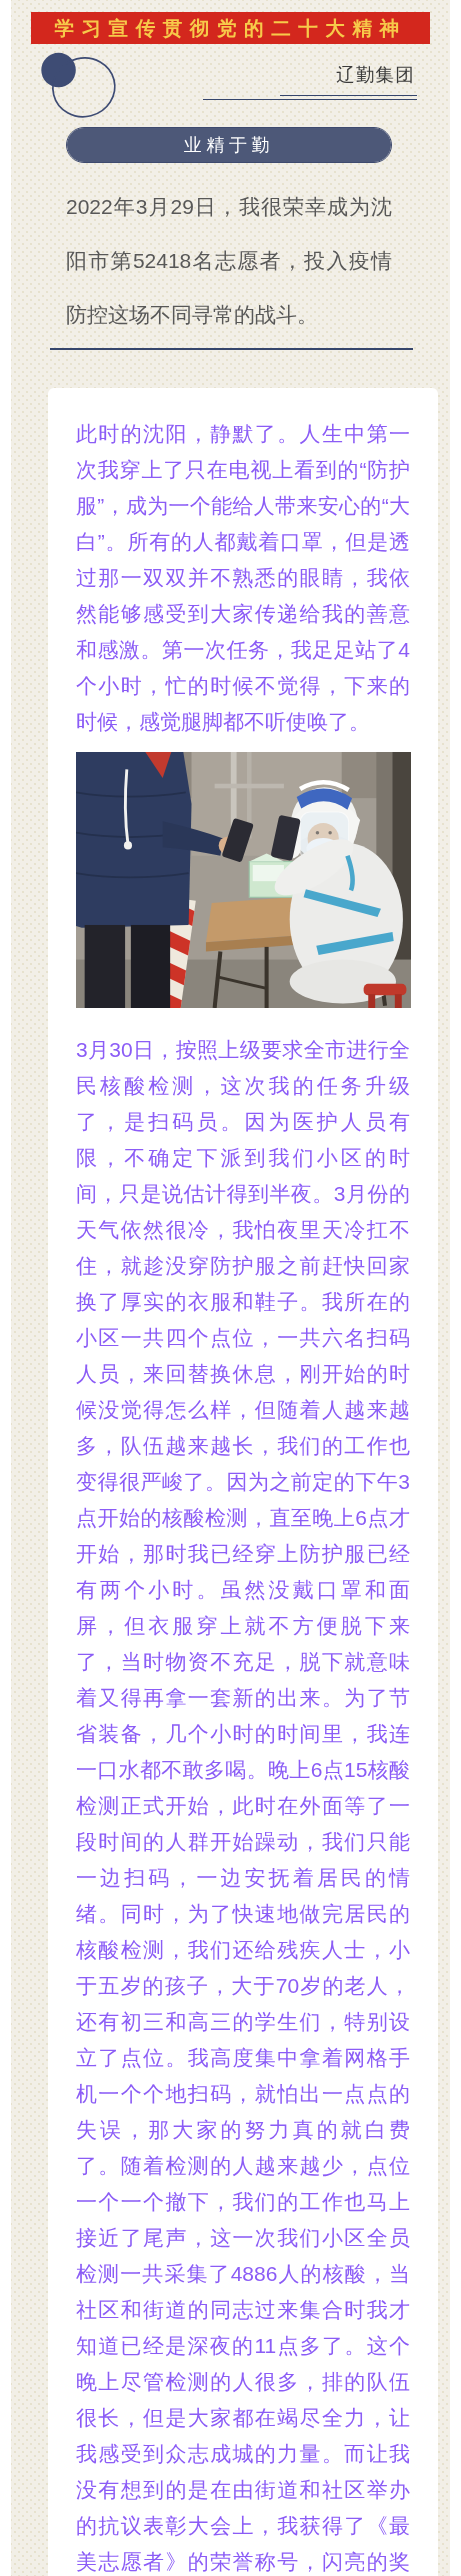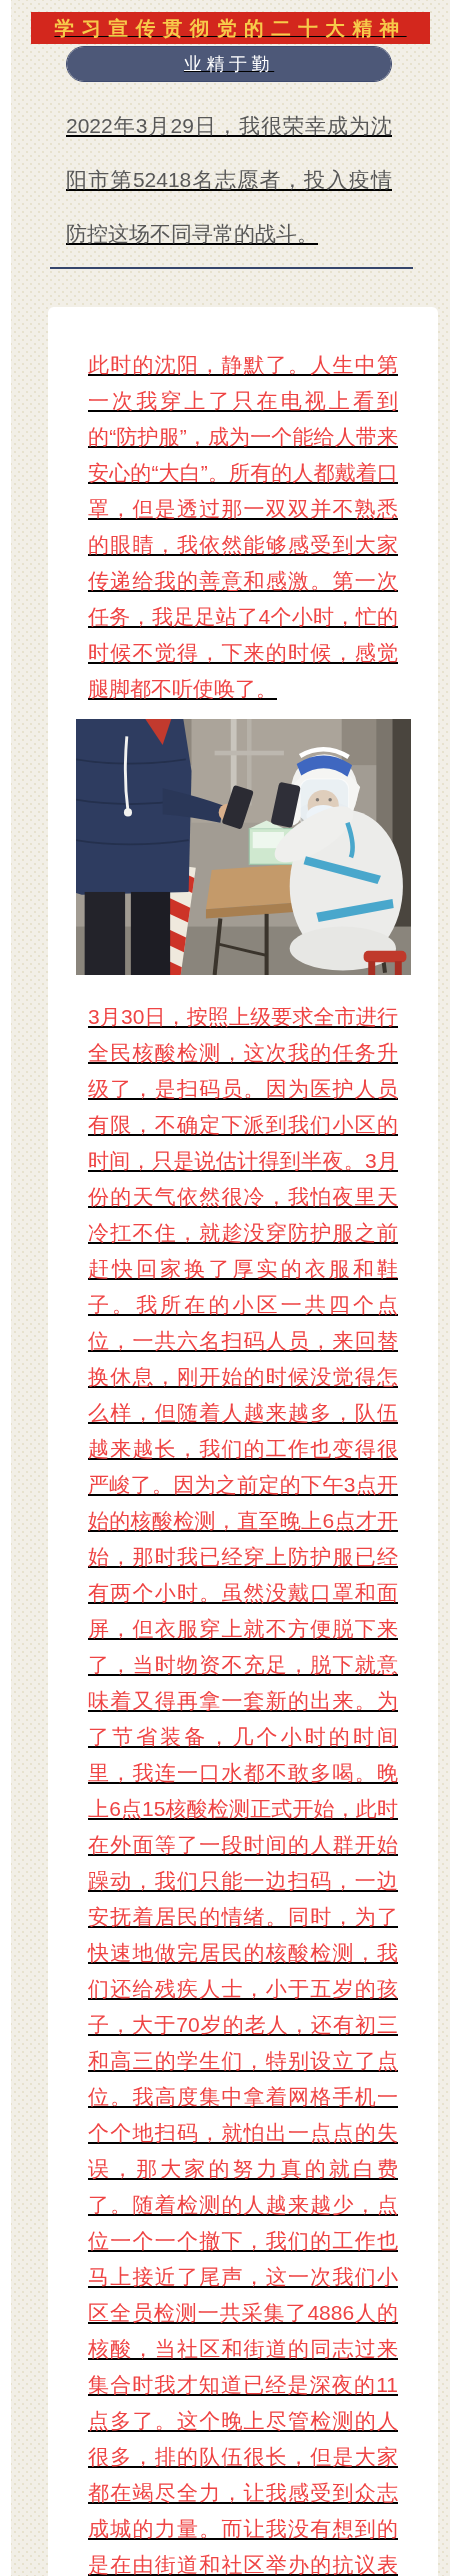--- a/index.html
+++ b/index.html
@@ -8,21 +8,20 @@
     width:439px;height:2576px;
     margin:0 auto;
     overflow:hidden;
     background-color:#f2efe7;
     background-image:
       radial-gradient(#e6e0cc 0.7px, transparent 0.8px),
       radial-gradient(#e6e0cc 0.7px, transparent 0.8px);
     background-size:8px 8px;
     background-position:0 0,4px 4px;
     font-family:"Liberation Sans","DejaVu Sans",sans-serif;
-    text-decoration:underline;
   }
   .banner{
     margin:11.5px 20px 0 20px;
     height:32px;
     background:#d3271d;
     color:#f7ca4a;
     font-size:19.6px;
     font-weight:bold;
     letter-spacing:7.5px;
     text-align:center;
@@ -66,36 +65,45 @@
   .divider{margin:5.8px 37px 0 39px;height:1.7px;background:#35456b;}
   .card{
     margin:38px 35px 0 37px;
     width:390px;
     box-sizing:border-box;
     background:#ffffff;
     border-radius:5.8px;
     padding:28px;
   }
   .card p{
-    margin:12px;
-    font-size:21px;line-height:36px;color:#ef4444;
+    margin:0;
+    font-size:21px;line-height:36px;color:#8b5cf6;
     text-align:justify;
   }
   .card p + figure{margin-top:12.7px;}
   figure{margin:0;}
   .photo{width:335px;display:block;}
   .photo-1{height:256px;margin-bottom:24px;}
 </style>
 </head>
 <body>
 
 <div class="page">
 
   <div class="banner">学习宣传贯彻党的二十大精神</div>
 
+  <div class="header-row">
+    <svg class="logo" viewBox="0 0 160 150">
+      <circle cx="34" cy="36" r="30" fill="#3e4c74"></circle>
+      <ellipse cx="78" cy="66" rx="54" ry="51" fill="none" stroke="#3e4c74" stroke-width="3" transform="rotate(-14 78 66)"></ellipse>
+    </svg>
+    <div class="org-name">辽勤集团</div>
+    <div class="rule short"></div>
+    <div class="rule long"></div>
+  </div>
 
   <div class="tabs">
     <div class="tab active">业精于勤</div>
   </div>
 
   <p class="intro-para">2022年3月29日，我很荣幸成为沈阳市第52418名志愿者，投入疫情防控这场不同寻常的战斗。</p>
 
   <div class="divider"></div>
 
   <div class="card">

